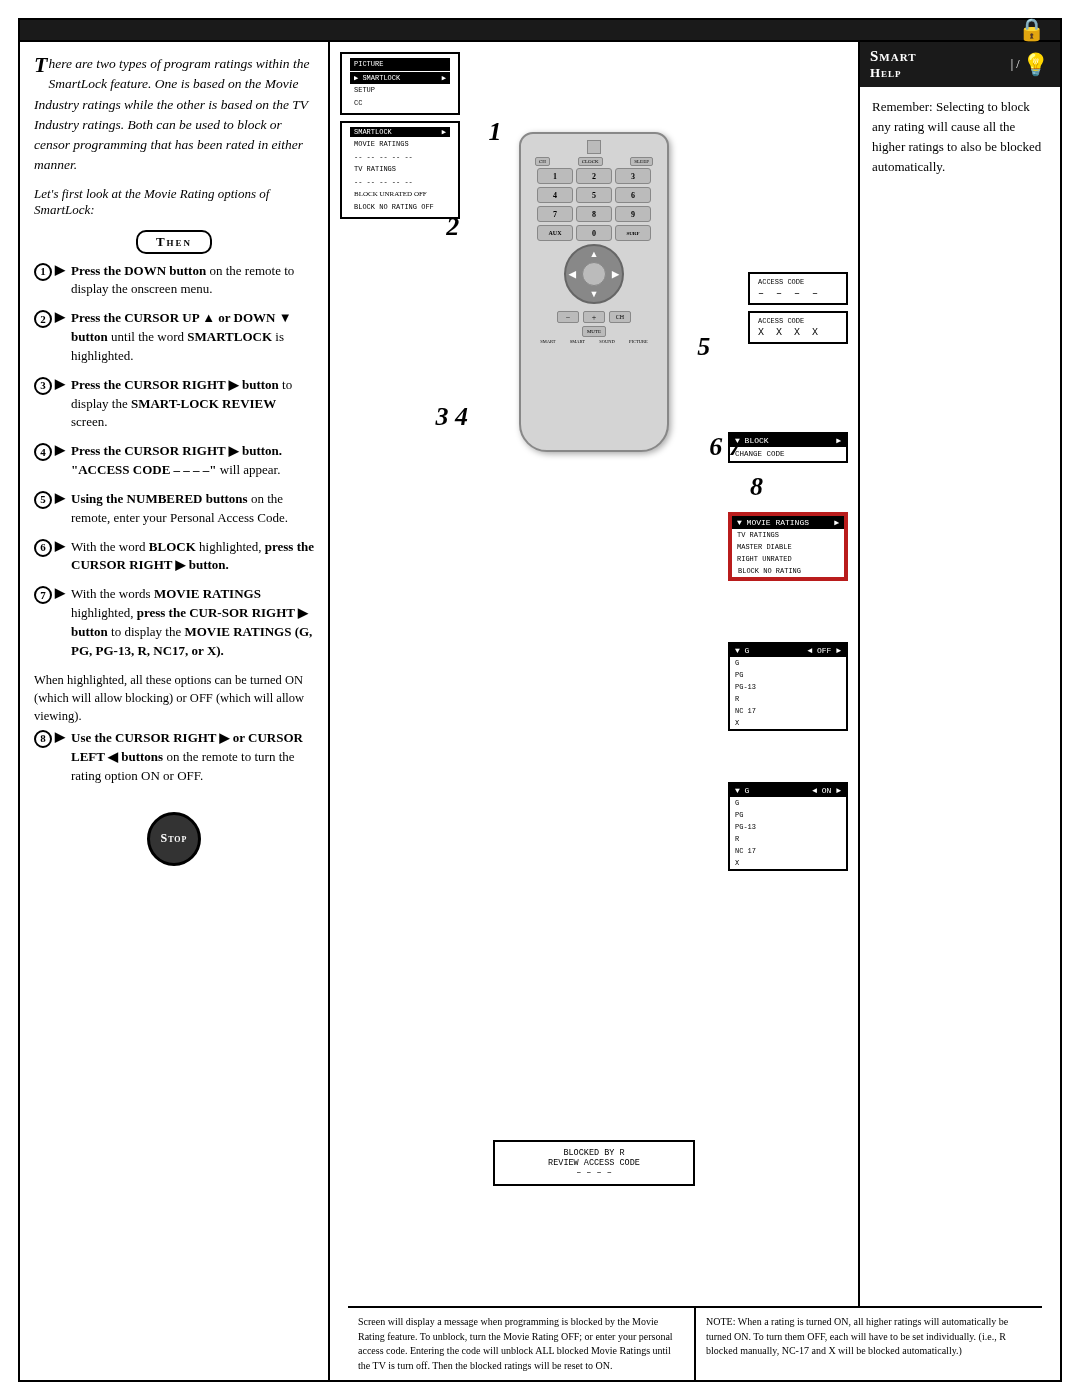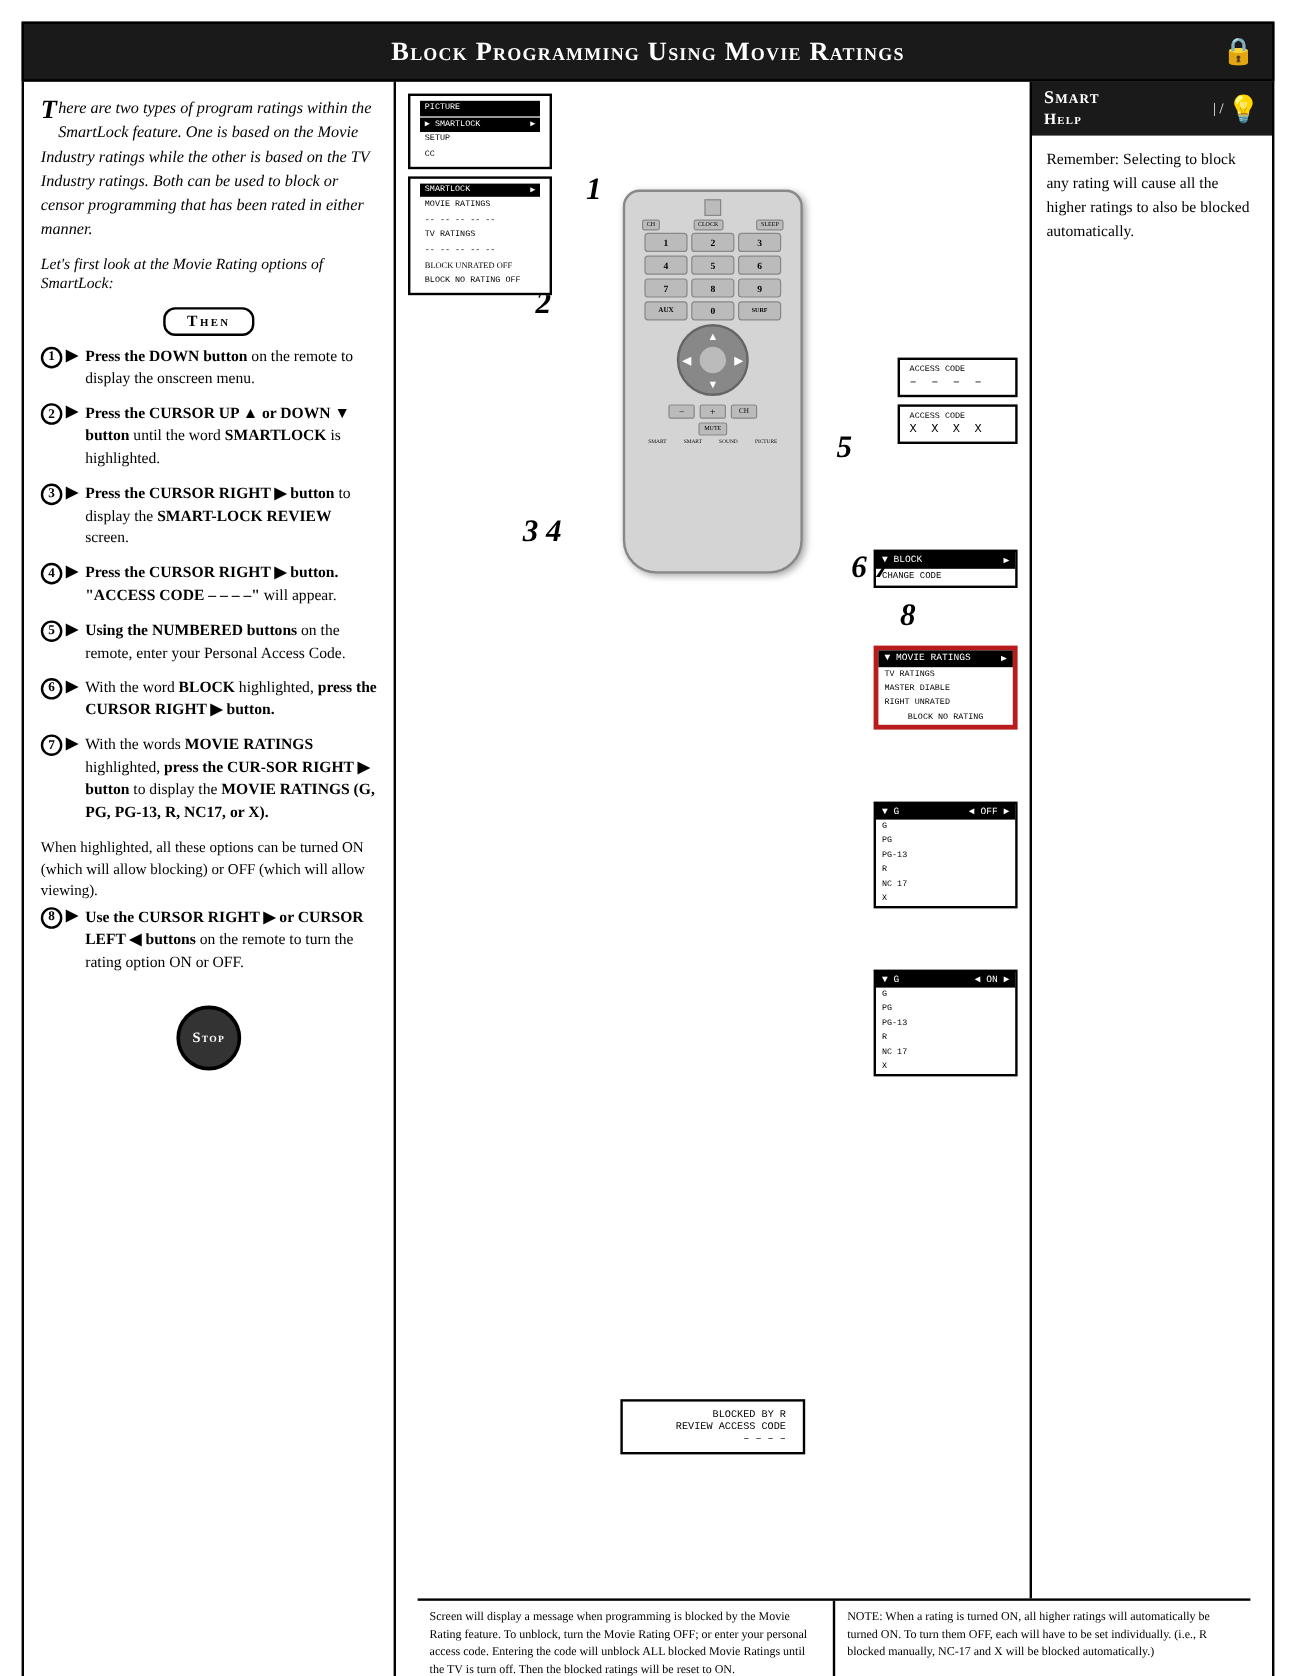--- a/index.html
+++ b/index.html
@@ -278,21 +278,20 @@
     .bottom-note-right {
       flex: 1;
       padding: 7px 10px;
     }
 
   </style>
 </head>
 <body>
 
 <div class="page-header">
-  <h1>Block Programming Using Movie Ratings</h1>
   <span class="lock-icon">🔒</span>
 </div>
 
 <div class="main-layout">
 
   <div class="left-col">
     <p class="intro-text">
       <span class="first-letter">T</span><span>here are two types of program ratings within the SmartLock feature. One is based on the Movie Industry ratings while the other is based on the TV Industry ratings. Both can be used to block or censor programming that has been rated in either manner.</span>
     </p>
     <p class="intro-subtext">Let's first look at the Movie Rating options of SmartLock:</p>
@@ -491,21 +490,21 @@
         </div>
 
         <div style="position:absolute; top:470px; right:10px; border:4px solid #b91c1c; font-family:'Courier New',monospace; font-size:8px; min-width:120px;">
           <div style="background:#000;color:#fff;padding:2px 5px;font-size:8px;display:flex;justify-content:space-between;">
               <span>▼ MOVIE RATINGS</span>
               <span>▶</span>
             </div>
           <div style="padding:2px 5px;font-size:7px;">TV RATINGS</div>
           <div style="padding:2px 5px;font-size:7px;">MASTER DIABLE</div>
           <div style="padding:2px 5px;font-size:7px;">RIGHT UNRATED</div>
-          <div style="padding:2px 19px;font-size:7px;text-align:center;">BLOCK NO RATING</div>
+          <div style="padding:2px 6px;font-size:7px;">BLOCK NO RATING</div>
         </div>
 
         <div style="position:absolute; top:600px; right:10px; border:2px solid #000; font-family:'Courier New',monospace; font-size:8px; min-width:120px;">
           <div style="background:#000;color:#fff;padding:2px 5px;font-size:8px;display:flex;justify-content:space-between;">
               <span>▼ G</span>
               <span>◄ OFF ►</span>
             </div>
           <div style="padding:2px 5px;font-size:7px;">G</div>
           <div style="padding:2px 5px;font-size:7px;">PG</div>
           <div style="padding:2px 5px;font-size:7px;">PG-13</div>
@@ -520,21 +519,21 @@
               <span>◄ ON ►</span>
             </div>
           <div style="padding:2px 5px;font-size:7px;">G</div>
           <div style="padding:2px 5px;font-size:7px;">PG</div>
           <div style="padding:2px 5px;font-size:7px;">PG-13</div>
           <div style="padding:2px 5px;font-size:7px;">R</div>
           <div style="padding:2px 5px;font-size:7px;">NC 17</div>
           <div style="padding:2px 5px;font-size:7px;">X</div>
         </div>
 
-        <div style="position:absolute; bottom:120px; left:50%; transform:translateX(-50%); border:2px solid #000; font-family:'Courier New',monospace; font-size:8.5px; text-align:right; padding:6px 14px; width:154px;">
+        <div style="position:absolute; bottom:120px; left:50%; transform:translateX(-50%); border:2px solid #000; font-family:'Courier New',monospace; font-size:8.5px; text-align:center; padding:6px 14px; width:202px;">
           <div>BLOCKED BY    R</div>
           <div>REVIEW ACCESS CODE</div>
           <div>–  –  –  –</div>
         </div>
 
       </div>
 
       <div class="right-col">
 
         <div class="smart-help-box">

